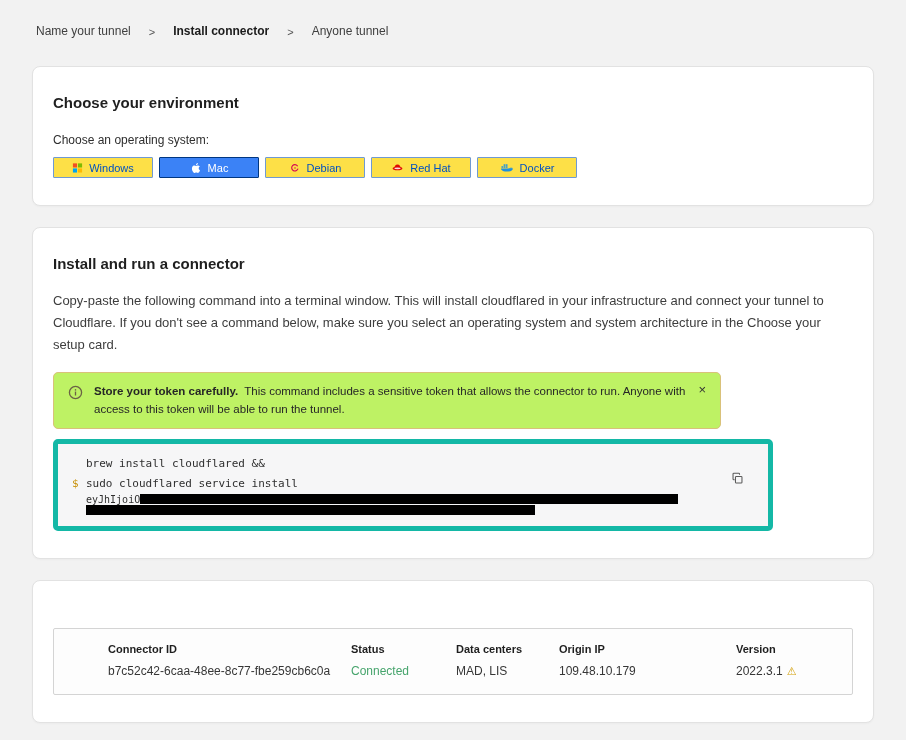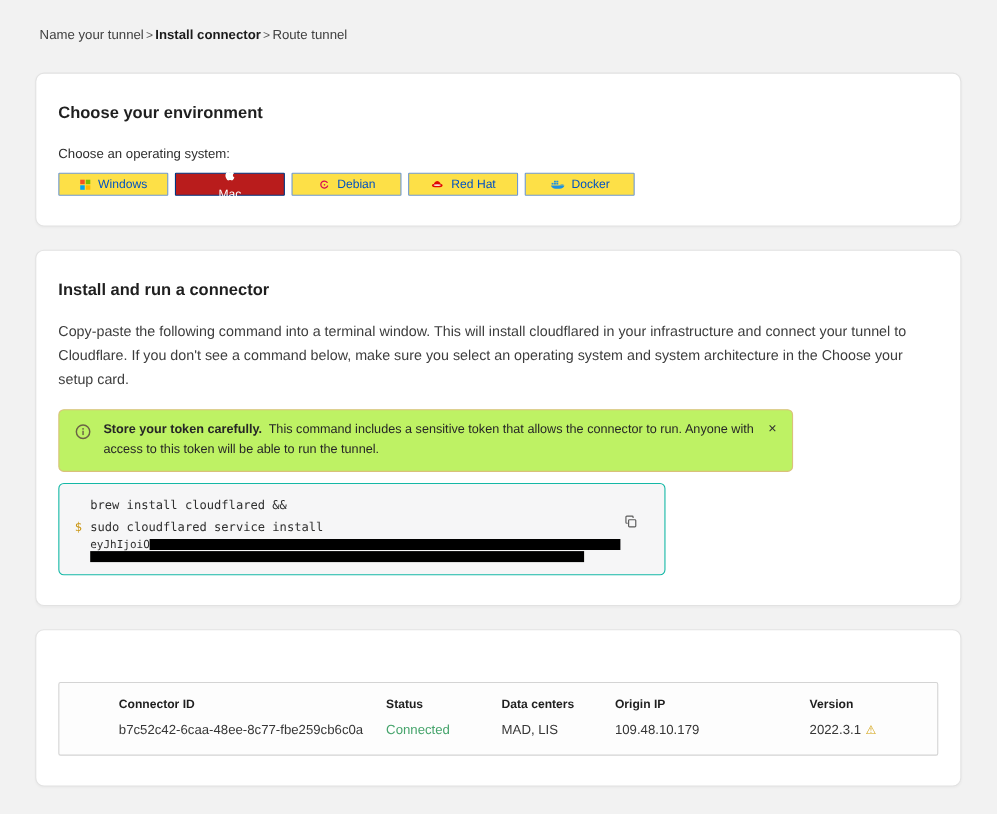--- a/index.html
+++ b/index.html
@@ -1,43 +1,43 @@
 <!DOCTYPE html>
 <html><head>
 <meta charset="utf-8">
 <style>
   * { box-sizing: border-box; margin: 0; padding: 0; }
   html,body { width:906px; height:740px; }
   body { background:#f2f2f2; font-family:"Liberation Sans", sans-serif; }
   .page { width:906px; height:740px; position:relative; overflow:hidden; }
 
-  .breadcrumb { padding:24px 0 0 36px; font-size:12px; color:#404040; display:flex; gap:2px; align-items:flex-end; }
+  .breadcrumb { padding:24px 0 0 36px; font-size:12px; color:#404040; display:flex; gap:18px; align-items:flex-end; }
   .crumb { cursor:pointer; }
   .crumb.active { font-weight:700; color:#1b1b1b; }
   .sep { color:#555; font-size:11px; }
 
   .card { width:842px; margin:0 0 21px 32px; background:#fff; border:1px solid #e2e2e2; border-radius:8px; padding:27px 20px; box-shadow:0 1px 2px rgba(0,0,0,.03); }
   .card.first { margin-top:28px; }
   .card-title { font-size:15px; font-weight:700; color:#1f1f1f; }
 
   
   .os-label { font-size:12px; color:#2e2e2e; margin:22px 0 10px; }
   .os-row { display:flex; gap:6px; }
   .os-btn { display:inline-flex; align-items:center; justify-content:center; gap:6px; width:100px; height:21px; background:#fde047; border:1px solid #6f99d2; border-radius:1px; color:#0051c3; font-size:11px; font-family:inherit; cursor:pointer; }
-  .os-btn.selected { background:#b91c1c; border-color:#003681; color:#fff;flex-direction:column; }
+  .os-btn.selected { background:#3b82f6; border-color:#003681; color:#fff; }
   .os-icon { display:inline-flex; align-items:center; }
 
   
   .desc { font-size:13px; line-height:1.7; color:#3d3d3d; margin-top:18px; max-width:800px; }
   .warning { width:668px; margin-top:16px; display:flex; gap:11px; background:#bef264; border:1px solid #d9c17a; border-radius:5px; padding:10px 12px 10px 14px; }
   .w-icon { padding-top:2px; flex:none; }
   .w-text { font-size:11.5px; line-height:1.5; color:#262626; flex:1; }
   .w-text strong { margin-right:3px; }
   .w-close { background:none; border:none; font-size:13px; color:#333; cursor:pointer; align-self:flex-start; padding:0 2px; line-height:1; font-family:inherit; }
-  .codeblock { position:relative; width:552px; margin-top:10px; background:#f6f6f7; border:1px solid #14b8a6; border-radius:5px; padding:10px 40px 10px 14px; font-family:"DejaVu Sans Mono", monospace; color:#2f2f2f; }
+  .codeblock { position:relative; width:720px; margin-top:10px; background:#f6f6f7; border:5px solid #14b8a6; border-radius:5px; padding:10px 40px 10px 14px; font-family:"DejaVu Sans Mono", monospace; color:#2f2f2f; }
   .code-line { display:flex; font-size:11px; line-height:20px; }
   .prompt { width:14px; flex:none; color:#c9940f; }
   .token-line { display:flex; align-items:center; height:11px; font-size:10px; }
   .redact { display:inline-block; height:10px; background:#000; }
   .bar1 { width:538px; }
   .bar2 { width:449px; }
   .copy-btn { position:absolute; right:24px; top:28px; background:none; border:none; cursor:pointer; padding:0; line-height:0; }
 
   
   .table { width:800px; margin-top:20px; border:1px solid #d4d4d4; border-radius:2px; padding:14px 0 16px 54px; background:#fdfdfd; }
@@ -50,21 +50,21 @@
 </head>
 <body>
 
 <div class="page">
 
   <nav class="breadcrumb">
     <span class="crumb">Name your tunnel</span>
     <span class="sep">&gt;</span>
     <span class="crumb active">Install connector</span>
     <span class="sep">&gt;</span>
-    <span class="crumb">Route tunnel</span>
+    <span class="crumb">Anyone tunnel</span>
   </nav>
 
   <section class="card first">
     <h2 class="card-title">Choose your environment</h2>
     <div class="os-label">Choose an operating system:</div>
     <div class="os-row">
 
       <button class="os-btn">
         <span class="os-icon">
           <svg viewBox="0 0 24 24" width="11" height="11">

